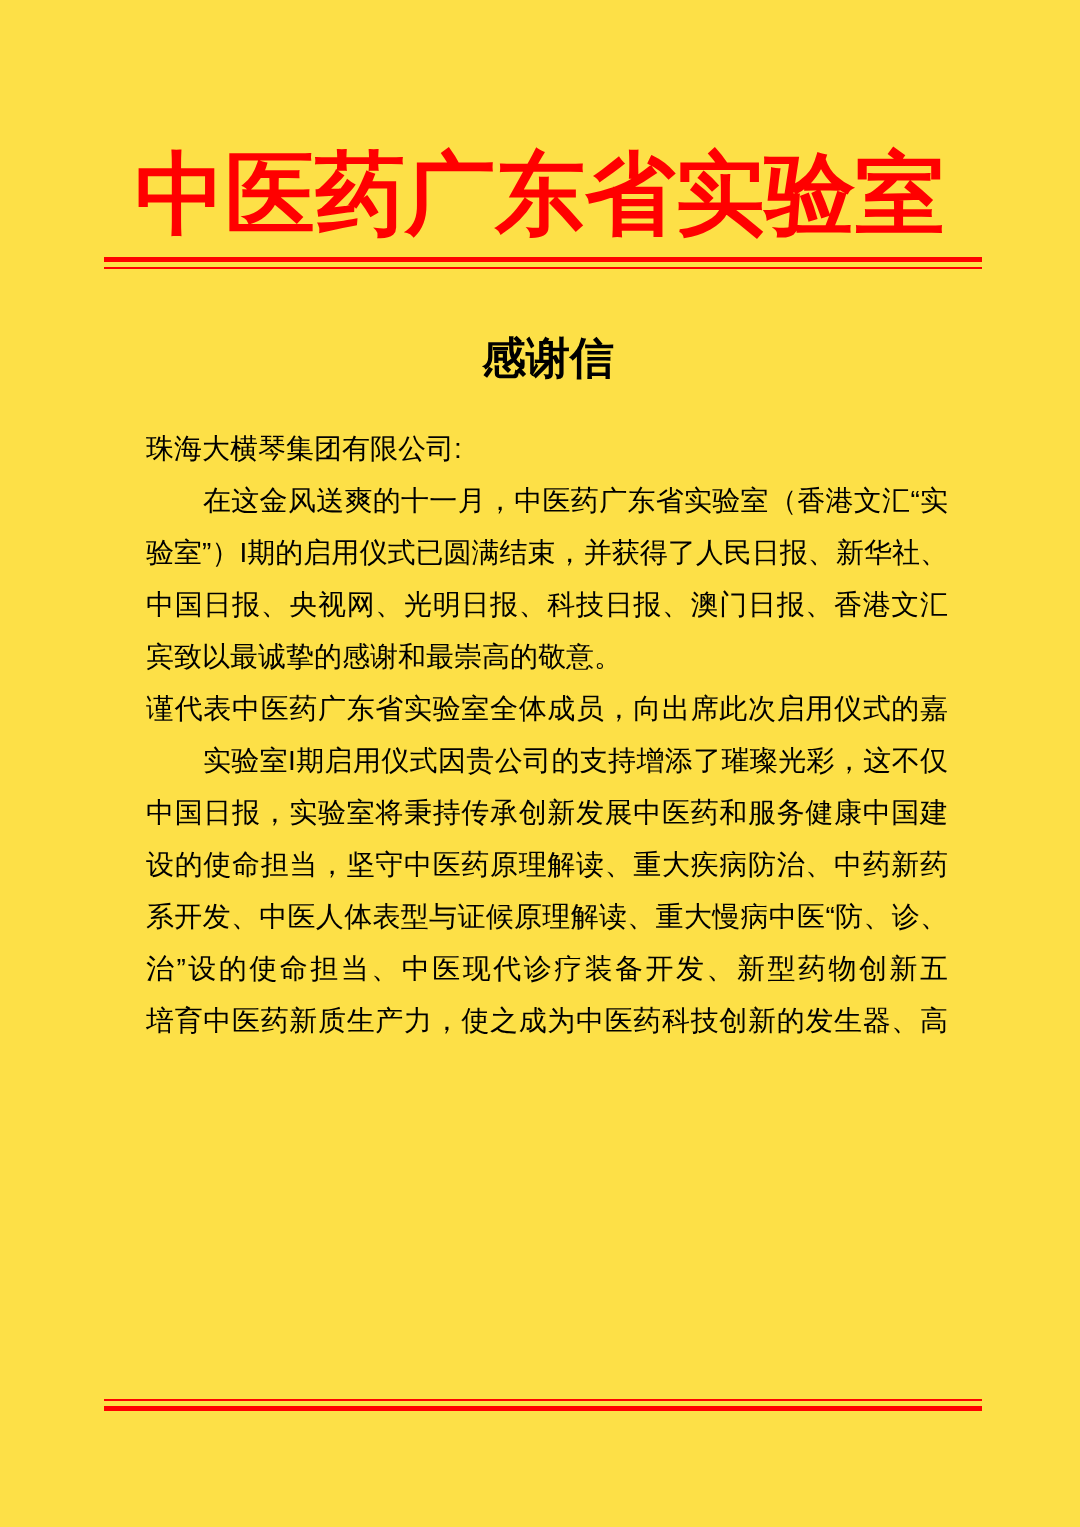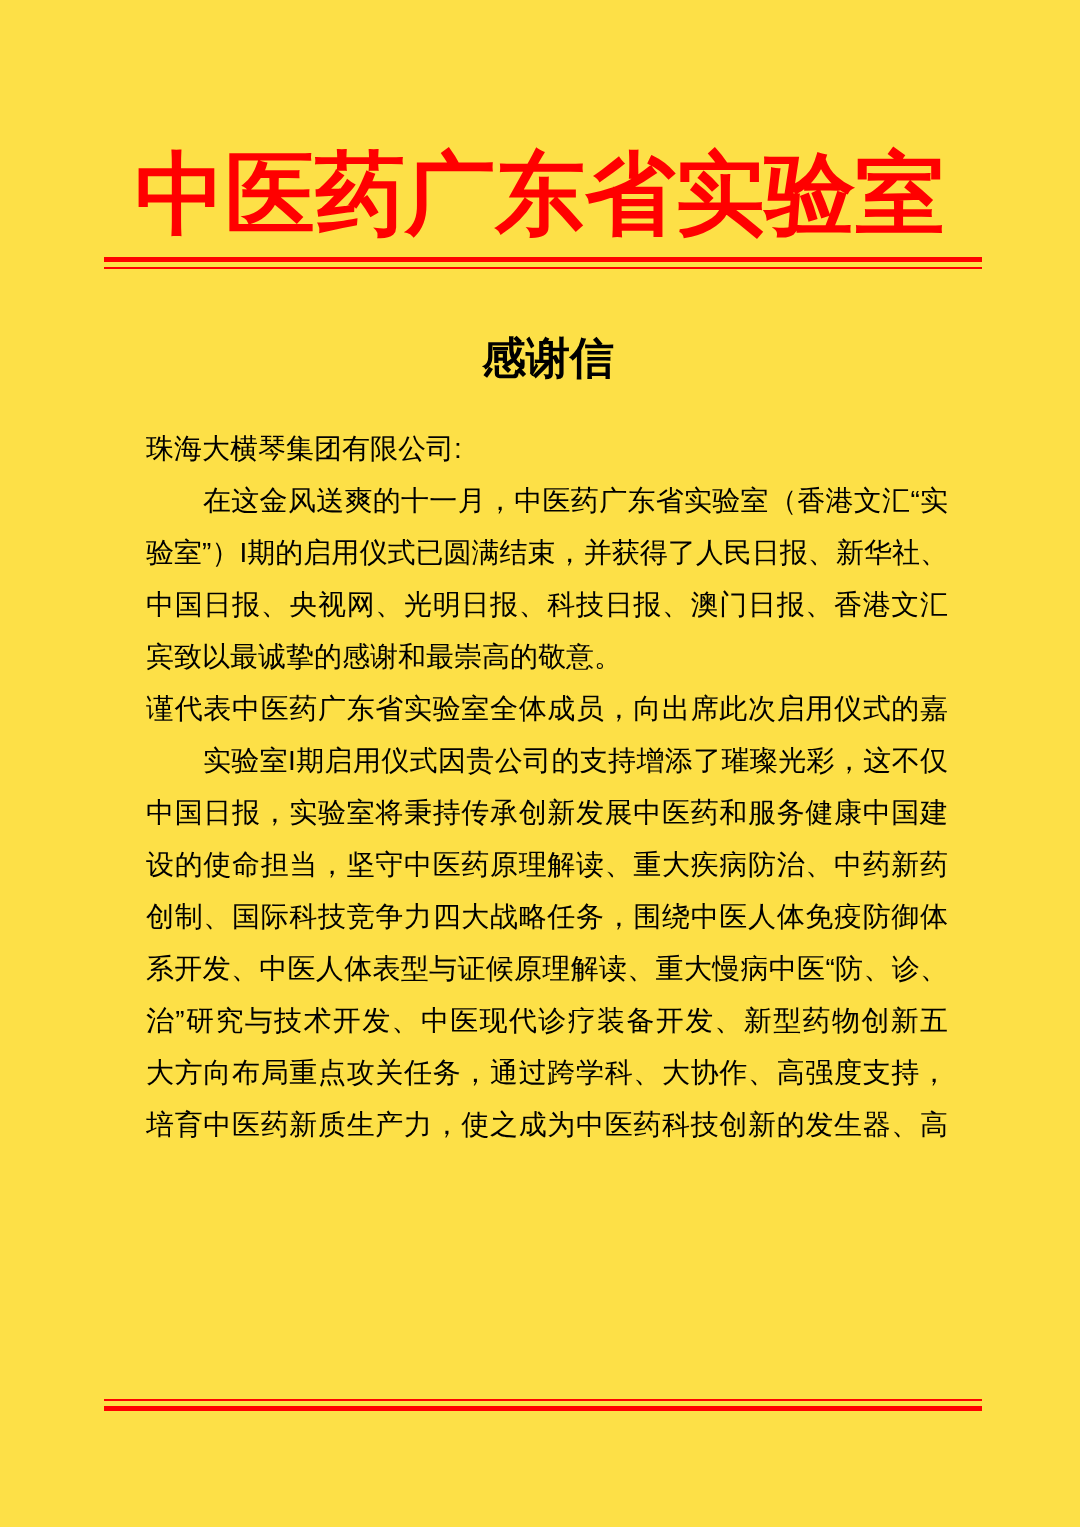--- a/index.html
+++ b/index.html
@@ -86,23 +86,21 @@
   <div class="body-text" id="body-text">
       <div class="line">珠海大横琴集团有限公司:</div>
       <div class="line indent fill">在这金风送爽的十一月，中医药广东省实验室（香港文汇“实</div>
       <div class="line fill">验室”）I期的启用仪式已圆满结束，并获得了人民日报、新华社、</div>
       <div class="line fill">中国日报、央视网、光明日报、科技日报、澳门日报、香港文汇</div>
       <div class="line">宾致以最诚挚的感谢和最崇高的敬意。</div>
       <div class="line fill">谨代表中医药广东省实验室全体成员，向出席此次启用仪式的嘉</div>
       <div class="line indent fill">实验室I期启用仪式因贵公司的支持增添了璀璨光彩，这不仅</div>
       <div class="line fill">中国日报，实验室将秉持传承创新发展中医药和服务健康中国建</div>
       <div class="line fill">设的使命担当，坚守中医药原理解读、重大疾病防治、中药新药</div>
-      <div class="line fill">创制、国际科技竞争力四大战略任务，围绕中医人体免疫防御体</div>
       <div class="line fill">系开发、中医人体表型与证候原理解读、重大慢病中医“防、诊、</div>
-      <div class="line fill">治”研究与技术开发、中医现代诊疗装备开发、新型药物创新五</div>
-      <div class="line fill">大方向布局重点攻关任务，通过跨学科、大协作、高强度支持，</div>
+      <div class="line fill">治”设的使命担当、中医现代诊疗装备开发、新型药物创新五</div>
       <div class="line fill">培育中医药新质生产力，使之成为中医药科技创新的发生器、高</div>
     </div>
 
   <div class="rule rule-foot-thin"></div>
   <div class="rule rule-foot-thick"></div>
 
 </div>
 
 </body></html>

